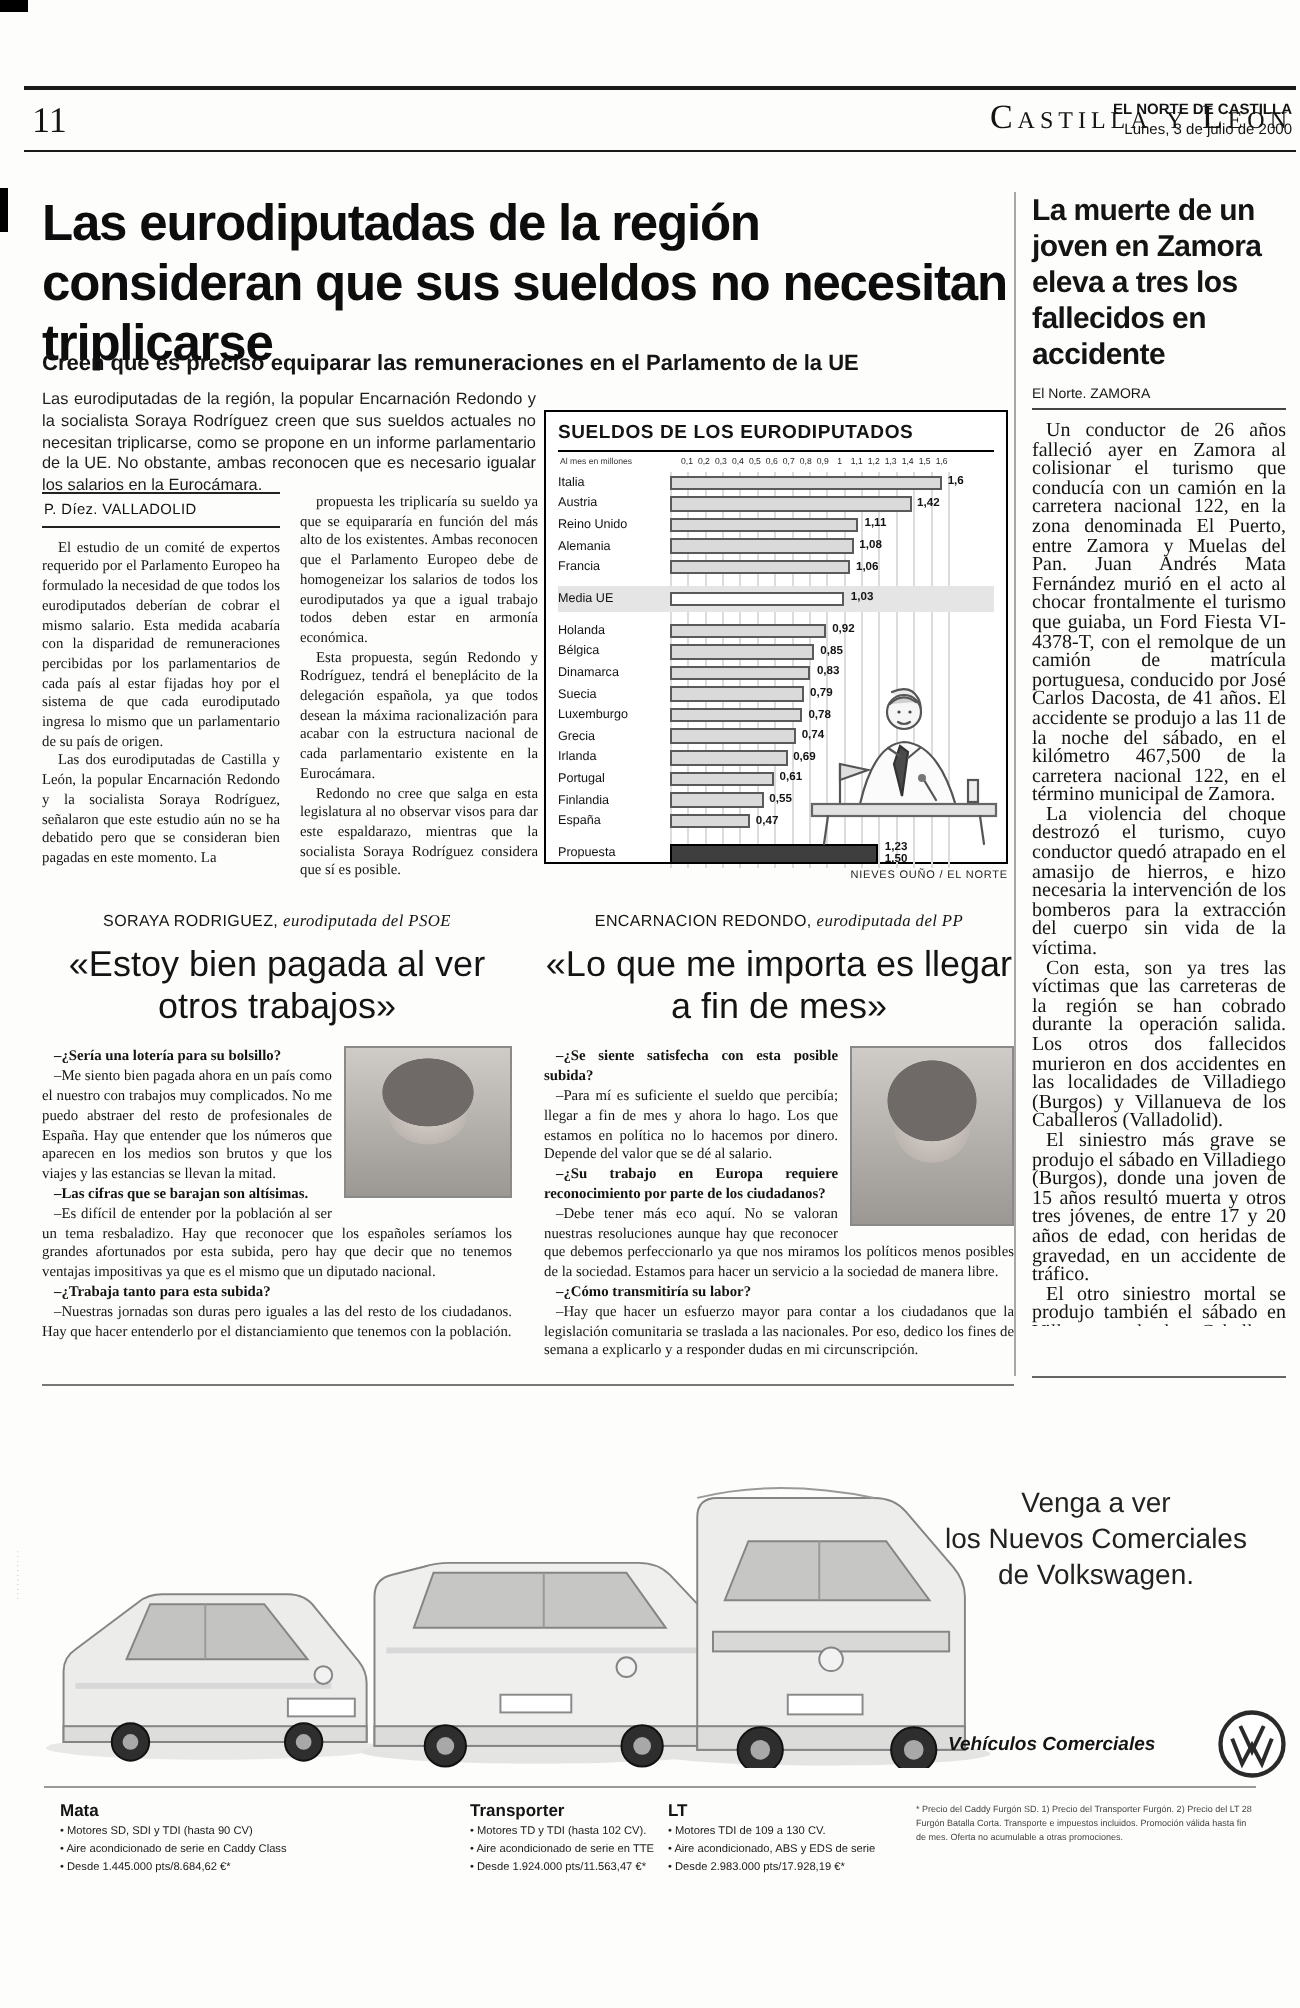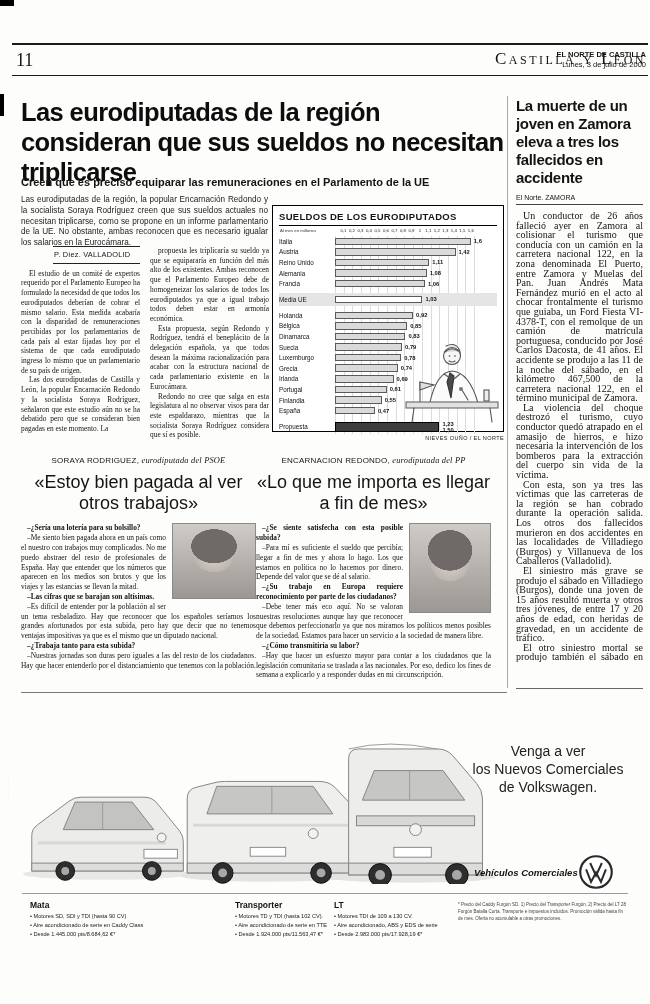--- a/index.html
+++ b/index.html
@@ -25,21 +25,21 @@
   
   .headline{left:21px;top:98px;width:486px;font-size:25.5px;font-weight:bold;line-height:1.17;letter-spacing:-0.6px;color:#0d0d0d;}
   .subhead{left:21px;top:176px;width:486px;font-size:11px;font-weight:bold;}
   .lead{left:21px;top:195px;width:247px;font-size:8.2px;line-height:1.32;text-align:justify;color:#1c1c1c;}
 
   
   .cols{left:21px;top:246px;width:248px;height:202px;display:flex;gap:10px;overflow:hidden;}
   .col{width:119px;font-family:"Liberation Serif",serif;font-size:7.4px;line-height:9.7px;text-align:justify;}
   .col p{text-indent:8px;}
   .byline{border-top:1px solid #222;border-bottom:1px solid #222;padding:3px 1px;margin-bottom:5px;
-          font-family:"Liberation Sans",sans-serif;font-size:7.4px;letter-spacing:.2px;margin-left:32px;}
+          font-family:"Liberation Sans",sans-serif;font-size:7.4px;letter-spacing:.2px;}
 
   
   .chart{left:272px;top:205px;width:232px;height:227px;border:1px solid #000;background:#fff;padding:5px 6px;box-sizing:border-box;}
   .c-title{font-size:9.5px;font-weight:bold;letter-spacing:.3px;padding-bottom:3px;border-bottom:1px solid #000;}
   .c-axislab{position:absolute;left:7px;top:22px;font-size:4.3px;color:#333;width:52px;}
   .c-ticks{position:relative;height:8px;margin:2px 16px 0 56px;}
   .c-ticks span{position:absolute;top:0;font-size:4.3px;transform:translateX(-50%);color:#222;}
   .c-rowswrap{position:relative;}
   .c-grid{position:absolute;left:56px;right:16px;top:0;bottom:0;z-index:0;
           background:repeating-linear-gradient(90deg,#dcdcdc 0,#dcdcdc 1px,transparent 1px,transparent 5.95%);}
@@ -60,21 +60,21 @@
   .vdiv{left:507px;top:96px;height:592px;border-left:1px solid #a8a8a8;}
   .side{left:516px;top:97px;width:127px;}
   .side-head{font-size:15px;font-weight:bold;line-height:1.2;letter-spacing:-0.3px;}
   .side-by{margin-top:7px;font-size:7px;border-bottom:1px solid #444;padding-bottom:3px;}
   .side-body{margin-top:6px;font-family:"Liberation Serif",serif;font-size:10px;line-height:9.6px;
              text-align:justify;height:452px;overflow:hidden;}
   .side-body p{text-indent:7px;}
   .side-end{left:516px;top:688px;width:127px;border-top:1px solid #666;}
 
   
-  .interviews{left:21px;top:456px;width:486px;display:flex;}
+  .interviews{left:21px;top:456px;width:486px;display:flex;gap:16px;}
   .iv{width:235px;}
   .iv-kicker{text-align:center;font-size:8px;letter-spacing:.2px;white-space:nowrap;}
   .iv-kicker .role{font-style:italic;font-family:"Liberation Serif",serif;font-size:8.4px;}
   .iv-quote{font-family:Liberation Sans, sans-serif;font-size:18px;text-align:center;line-height:1.18;margin:7px 0 9px;}
   .iv-body{font-family:"Liberation Serif",serif;font-size:7.4px;line-height:9.8px;text-align:justify;height:158px;overflow:hidden;}
   .iv-body p{text-indent:6px;}
   .iv-body p.q{font-weight:bold;}
   .iv-body p.a{}
   .photo{float:right;margin:0 0 3px 6px;border:0.5px solid #8a8a8a;
          background:
@@ -83,21 +83,21 @@
            linear-gradient(#cfccc8,#9b9793);}
   .photo.p1{width:82px;height:74px;}
   .photo.p2{width:80px;height:88px;}
   .iv-end{left:21px;top:692px;width:486px;border-top:1px solid #777;}
 
   
   .ad-sidecredit{left:6px;top:750px;width:6px;height:50px;color:#aaa;font-size:4px;writing-mode:vertical-rl;
                  transform:rotate(180deg);letter-spacing:1px;overflow:hidden;}
   .vans{left:18px;top:732px;width:492px;height:152px;}
   .ad-head{left:452px;top:742px;width:192px;text-align:center;font-size:14px;line-height:1.3;white-space:pre-line;color:#222;}
-  .brand-row{left:474px;top:854px;width:170px;display:flex;align-items:center;}
+  .brand-row{left:474px;top:854px;width:170px;display:flex;align-items:center;justify-content:space-between;}
   .brand-label{font-weight:bold;font-style:italic;font-size:9.5px;}
   .specs{left:22px;top:893px;width:606px;height:62px;border-top:1px solid #999;}
   .spec-col{position:absolute;top:6px;}
   .m-name{font-size:8.5px;font-weight:bold;margin-bottom:2px;}
   .m-bullet{font-size:5.6px;line-height:1.62;color:#1a1a1a;}
   .sc0{left:8px;width:195px;}
   .sc1{left:213px;width:96px;}
   .sc2{left:312px;width:112px;}
   .fine{position:absolute;left:436px;top:8px;width:168px;font-size:4.5px;line-height:1.55;color:#444;}
 </style>

